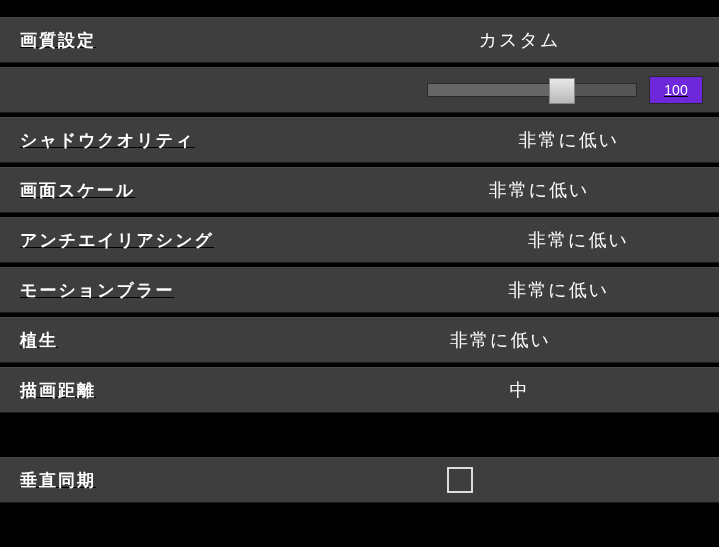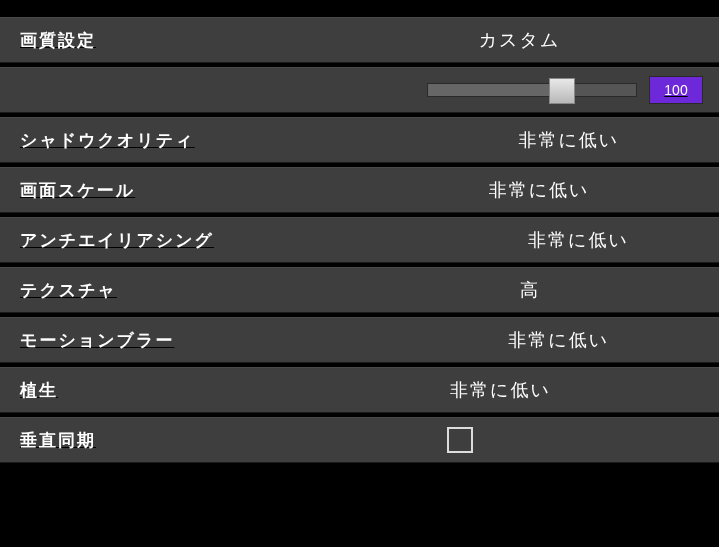--- a/index.html
+++ b/index.html
@@ -27,20 +27,21 @@
       display: flex;
       align-items: center;
       padding: 0 16px 0 20px;
       margin-bottom: 4px;
       background: #3e3e3e;
       border-top: 1px solid #4a4a4a;
       border-bottom: 1px solid #1a1a1a;
     }
     .setting-row:last-child {
       margin-bottom: 0;
+      margin-top: 40px;
     }
     .setting-label {
       flex: 0 0 auto;
       color: #fff;
       font-size: 17px;
       font-weight: 600;
       letter-spacing: 2px;
     }
     .setting-value-area {
       flex: 1;
@@ -151,41 +152,41 @@
     </div>
   </div>
 
   <div class="setting-row">
     <span class="setting-label">アンチエイリアシング</span>
     <div class="setting-value-area">
       <span class="setting-value-text">非常に低い</span>
     </div>
   </div>
 
-  <div class="setting-row">
-    <span class="setting-label">テクスチャ</span>
-    <div class="setting-value-area">
-      <span class="setting-value-text">高</span>
-    </div>
-  </div>
 
   <div class="setting-row">
     <span class="setting-label">モーションブラー</span>
     <div class="setting-value-area">
       <span class="setting-value-text">非常に低い</span>
     </div>
   </div>
 
   <div class="setting-row">
     <span class="setting-label">植生</span>
     <div class="setting-value-area">
       <span class="setting-value-text">非常に低い</span>
     </div>
   </div>
 
+  <div class="setting-row">
+    <span class="setting-label">描画距離</span>
+    <div class="setting-value-area">
+      <span class="setting-value-text">中</span>
+    </div>
+  </div>
 
 
   <div class="setting-row">
     <span class="setting-label">垂直同期</span>
     <div class="setting-value-area">
       <div class="checkbox"></div>
     </div>
   </div>
 
 </div>

